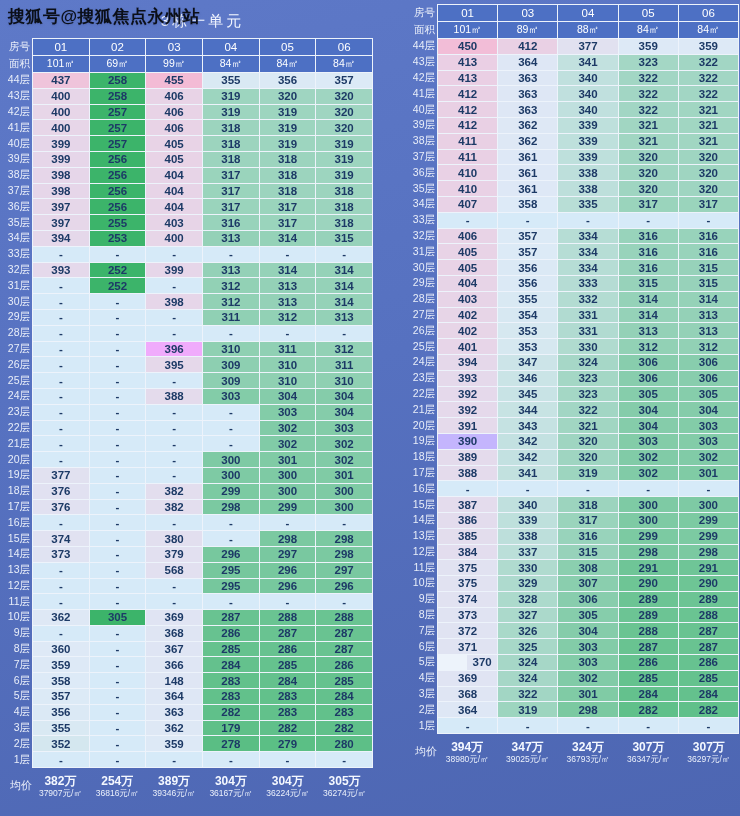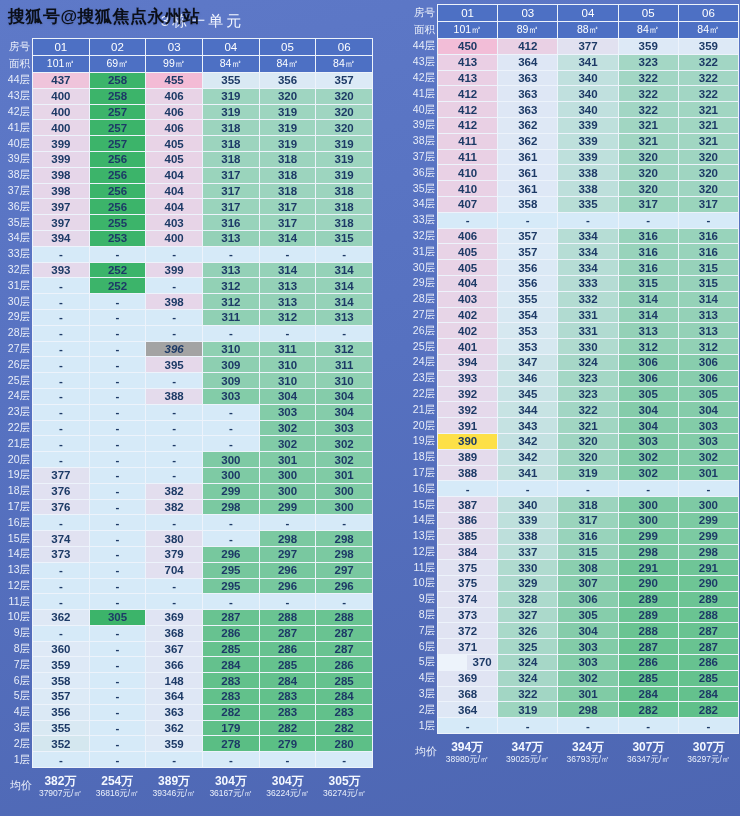--- a/index.html
+++ b/index.html
@@ -220,21 +220,21 @@
         <div class="vcell" style="background: rgb(146, 209, 181);">312</div>
         <div class="vcell" style="background: rgb(148, 209, 183);">313</div>
         <div class="vcell" style="background: rgb(214, 234, 248);">-</div>
         <div class="vcell" style="background: rgb(214, 234, 248);">-</div>
         <div class="vcell" style="background: rgb(214, 234, 248);">-</div>
         <div class="vcell" style="background: rgb(214, 234, 248);">-</div>
         <div class="vcell" style="background: rgb(214, 234, 248);">-</div>
         <div class="vcell" style="background: rgb(214, 234, 248);">-</div>
         <div class="vcell" style="background: rgb(214, 234, 248);">-</div>
         <div class="vcell" style="background: rgb(214, 234, 248);">-</div>
-        <div class="vcell" style="background: #a3a3a3; font-style: italic;">396</div>
+        <div class="vcell" style="background: #f0abfc;">396</div>
         <div class="vcell" style="background: rgb(143, 208, 178);">310</div>
         <div class="vcell" style="background: rgb(144, 208, 180);">311</div>
         <div class="vcell" style="background: rgb(146, 209, 181);">312</div>
         <div class="vcell" style="background: rgb(214, 234, 248);">-</div>
         <div class="vcell" style="background: rgb(214, 234, 248);">-</div>
         <div class="vcell" style="background: rgb(229, 216, 234);">395</div>
         <div class="vcell" style="background: rgb(141, 207, 177);">309</div>
         <div class="vcell" style="background: rgb(143, 208, 178);">310</div>
         <div class="vcell" style="background: rgb(144, 208, 180);">311</div>
         <div class="vcell" style="background: rgb(214, 234, 248);">-</div>
@@ -304,21 +304,21 @@
         <div class="vcell" style="background: rgb(123, 201, 161);">298</div>
         <div class="vcell" style="background: rgb(123, 201, 161);">298</div>
         <div class="vcell" style="background: rgb(224, 227, 242);">373</div>
         <div class="vcell" style="background: rgb(214, 234, 248);">-</div>
         <div class="vcell" style="background: rgb(226, 224, 240);">379</div>
         <div class="vcell" style="background: rgb(119, 200, 158);">296</div>
         <div class="vcell" style="background: rgb(121, 200, 160);">297</div>
         <div class="vcell" style="background: rgb(123, 201, 161);">298</div>
         <div class="vcell" style="background: rgb(214, 234, 248);">-</div>
         <div class="vcell" style="background: rgb(214, 234, 248);">-</div>
-        <div class="vcell" style="background: rgb(226, 224, 240);">704</div>
+        <div class="vcell" style="background: rgb(226, 224, 240);">568</div>
         <div class="vcell" style="background: rgb(118, 199, 157);">295</div>
         <div class="vcell" style="background: rgb(119, 200, 158);">296</div>
         <div class="vcell" style="background: rgb(121, 200, 160);">297</div>
         <div class="vcell" style="background: rgb(214, 234, 248);">-</div>
         <div class="vcell" style="background: rgb(214, 234, 248);">-</div>
         <div class="vcell" style="background: rgb(214, 234, 248);">-</div>
         <div class="vcell" style="background: rgb(118, 199, 157);">295</div>
         <div class="vcell" style="background: rgb(119, 200, 158);">296</div>
         <div class="vcell" style="background: rgb(119, 200, 158);">296</div>
         <div class="vcell" style="background: rgb(214, 234, 248);">-</div>
@@ -597,21 +597,21 @@
         <div class="vcell" style="background: rgb(229, 217, 235);">392</div>
         <div class="vcell" style="background: rgb(199, 227, 227);">344</div>
         <div class="vcell" style="background: rgb(162, 214, 196);">322</div>
         <div class="vcell" style="background: rgb(133, 204, 170);">304</div>
         <div class="vcell" style="background: rgb(133, 204, 170);">304</div>
         <div class="vcell" style="background: rgb(229, 218, 235);">391</div>
         <div class="vcell" style="background: rgb(197, 226, 226);">343</div>
         <div class="vcell" style="background: rgb(161, 214, 194);">321</div>
         <div class="vcell" style="background: rgb(133, 204, 170);">304</div>
         <div class="vcell" style="background: rgb(131, 204, 168);">303</div>
-        <div class="vcell" style="background: #fde047;">390</div>
+        <div class="vcell" style="background: #c4b5fd;">390</div>
         <div class="vcell" style="background: rgb(195, 225, 225);">342</div>
         <div class="vcell" style="background: rgb(159, 213, 193);">320</div>
         <div class="vcell" style="background: rgb(131, 204, 168);">303</div>
         <div class="vcell" style="background: rgb(131, 204, 168);">303</div>
         <div class="vcell" style="background: rgb(228, 219, 236);">389</div>
         <div class="vcell" style="background: rgb(195, 225, 225);">342</div>
         <div class="vcell" style="background: rgb(159, 213, 193);">320</div>
         <div class="vcell" style="background: rgb(129, 203, 167);">302</div>
         <div class="vcell" style="background: rgb(129, 203, 167);">302</div>
         <div class="vcell" style="background: rgb(228, 219, 236);">388</div>

